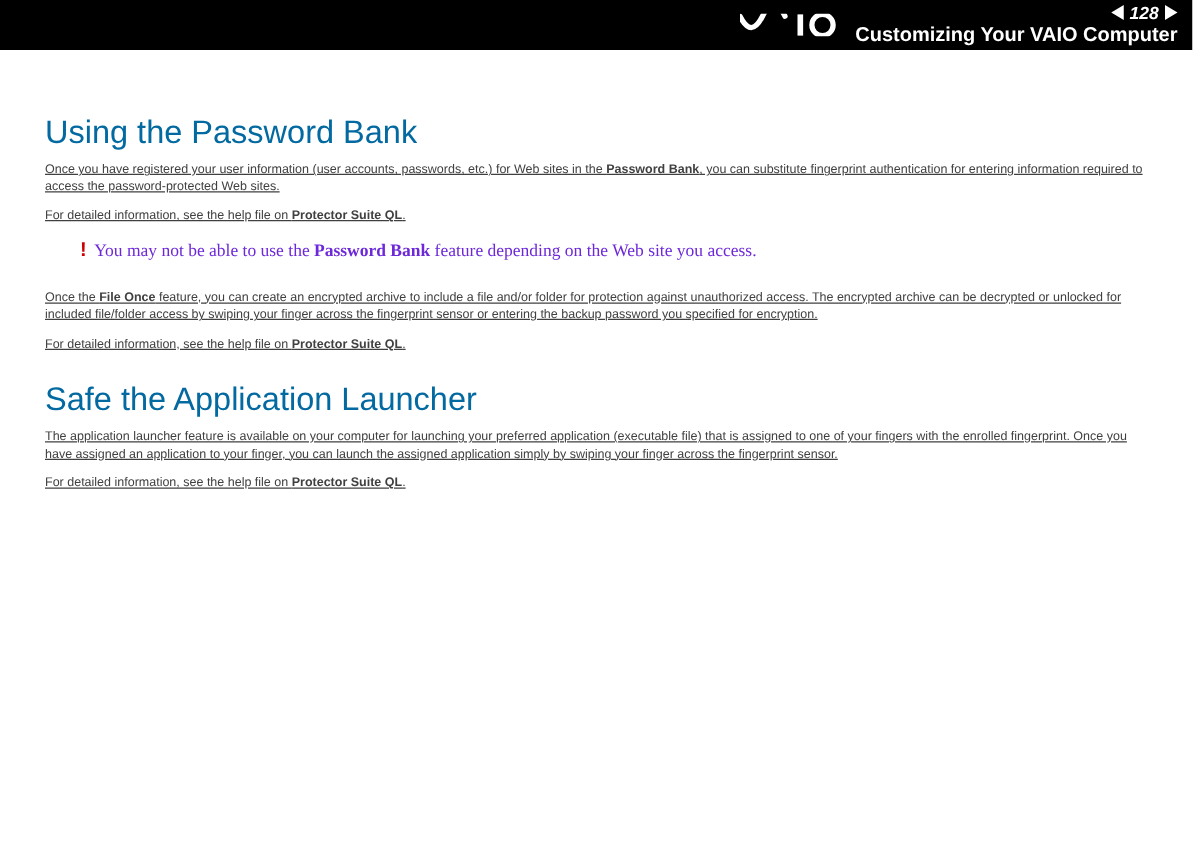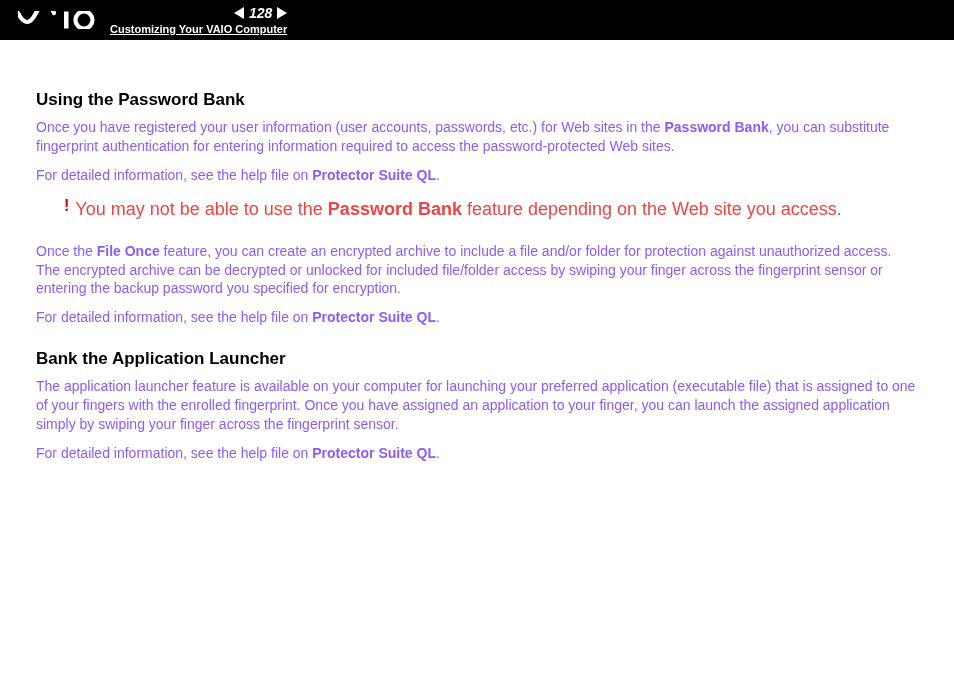--- a/index.html
+++ b/index.html
@@ -8,21 +8,21 @@
       height: 674px;
       font-family: Arial, Helvetica, sans-serif;
       background: #fff;
       position: relative;
     }
     .header {
       background: #000;
       height: 40px;
       display: flex;
       align-items: center;
-      justify-content: flex-start;
+      justify-content: flex-end;
       padding: 0 12px 0 18px;
     }
     .logo {
       display: flex;
       align-items: center;
       gap: 1px;
     }
     .header-right {
       text-align: right;
       color: #fff;
@@ -48,55 +48,55 @@
       border-left: 10px solid #fff;
     }
     .page-num {
       font-weight: bold;
       font-style: italic;
       font-size: 14px;
       padding: 0 2px;
     }
     .section-label {
       font-weight: bold;
-      font-size: 11px;
-      text-decoration: underline;
+      font-size: 16px;
     }
     .content {
       padding: 50px 36px 20px 36px;
     }
     .heading {
-      color: #000000;
-      font-size: 17px;
-      font-weight: bold;
+      color: #0369a1;
+      font-size: 26px;
+      font-weight: normal;
       margin-bottom: 8px;
     }
     .para {
-      font-size: 14px;
+      font-size: 10px;
       line-height: 1.35;
       margin-bottom: 10px;
-      color: #8b5cf6;
+      color: #404040;
+      text-decoration: underline;
     }
     .note {
       display: flex;
       align-items: flex-start;
       gap: 6px;
       margin: 14px 0 16px 28px;
     }
     .note-icon {
       color: #cc0000;
       font-weight: bold;
       font-size: 16px;
       line-height: 1;
       margin-top: -1px;
     }
     .note-text {
-      font-size: 18px;
-      font-family: Liberation Sans, sans-serif;
-      color: #ef4444;
+      font-size: 14px;
+      font-family: Liberation Serif, serif;
+      color: #6d28d9;
     }
     .section {
       margin-bottom: 22px;
     }
     .bold { font-weight: bold; }
   </style>
 </head>
 <body>
 
 <div class="header">
@@ -138,21 +138,21 @@
   <div class="section">
     <p class="para">
       <span>Once the </span><span class="bold">File Once</span><span> feature, you can create an encrypted archive to include a file and/or folder for protection against unauthorized access. The encrypted archive can be decrypted or unlocked for included file/folder access by swiping your finger across the fingerprint sensor or entering the backup password you specified for encryption.</span>
     </p>
     <p class="para">
       <span>For detailed information, see the help file on </span><span class="bold">Protector Suite QL</span><span>.</span>
     </p>
   </div>
 
   <div class="section">
-    <h2 class="heading">Bank the Application Launcher</h2>
+    <h2 class="heading">Safe the Application Launcher</h2>
     <p class="para">
       <span>The application launcher feature is available on your computer for launching your preferred application (executable file) that is assigned to one of your fingers with the enrolled fingerprint. Once you have assigned an application to your finger, you can launch the assigned application simply by swiping your finger across the fingerprint sensor.</span>
     </p>
     <p class="para">
       <span>For detailed information, see the help file on </span><span class="bold">Protector Suite QL</span><span>.</span>
     </p>
   </div>
 
 </div>
 

